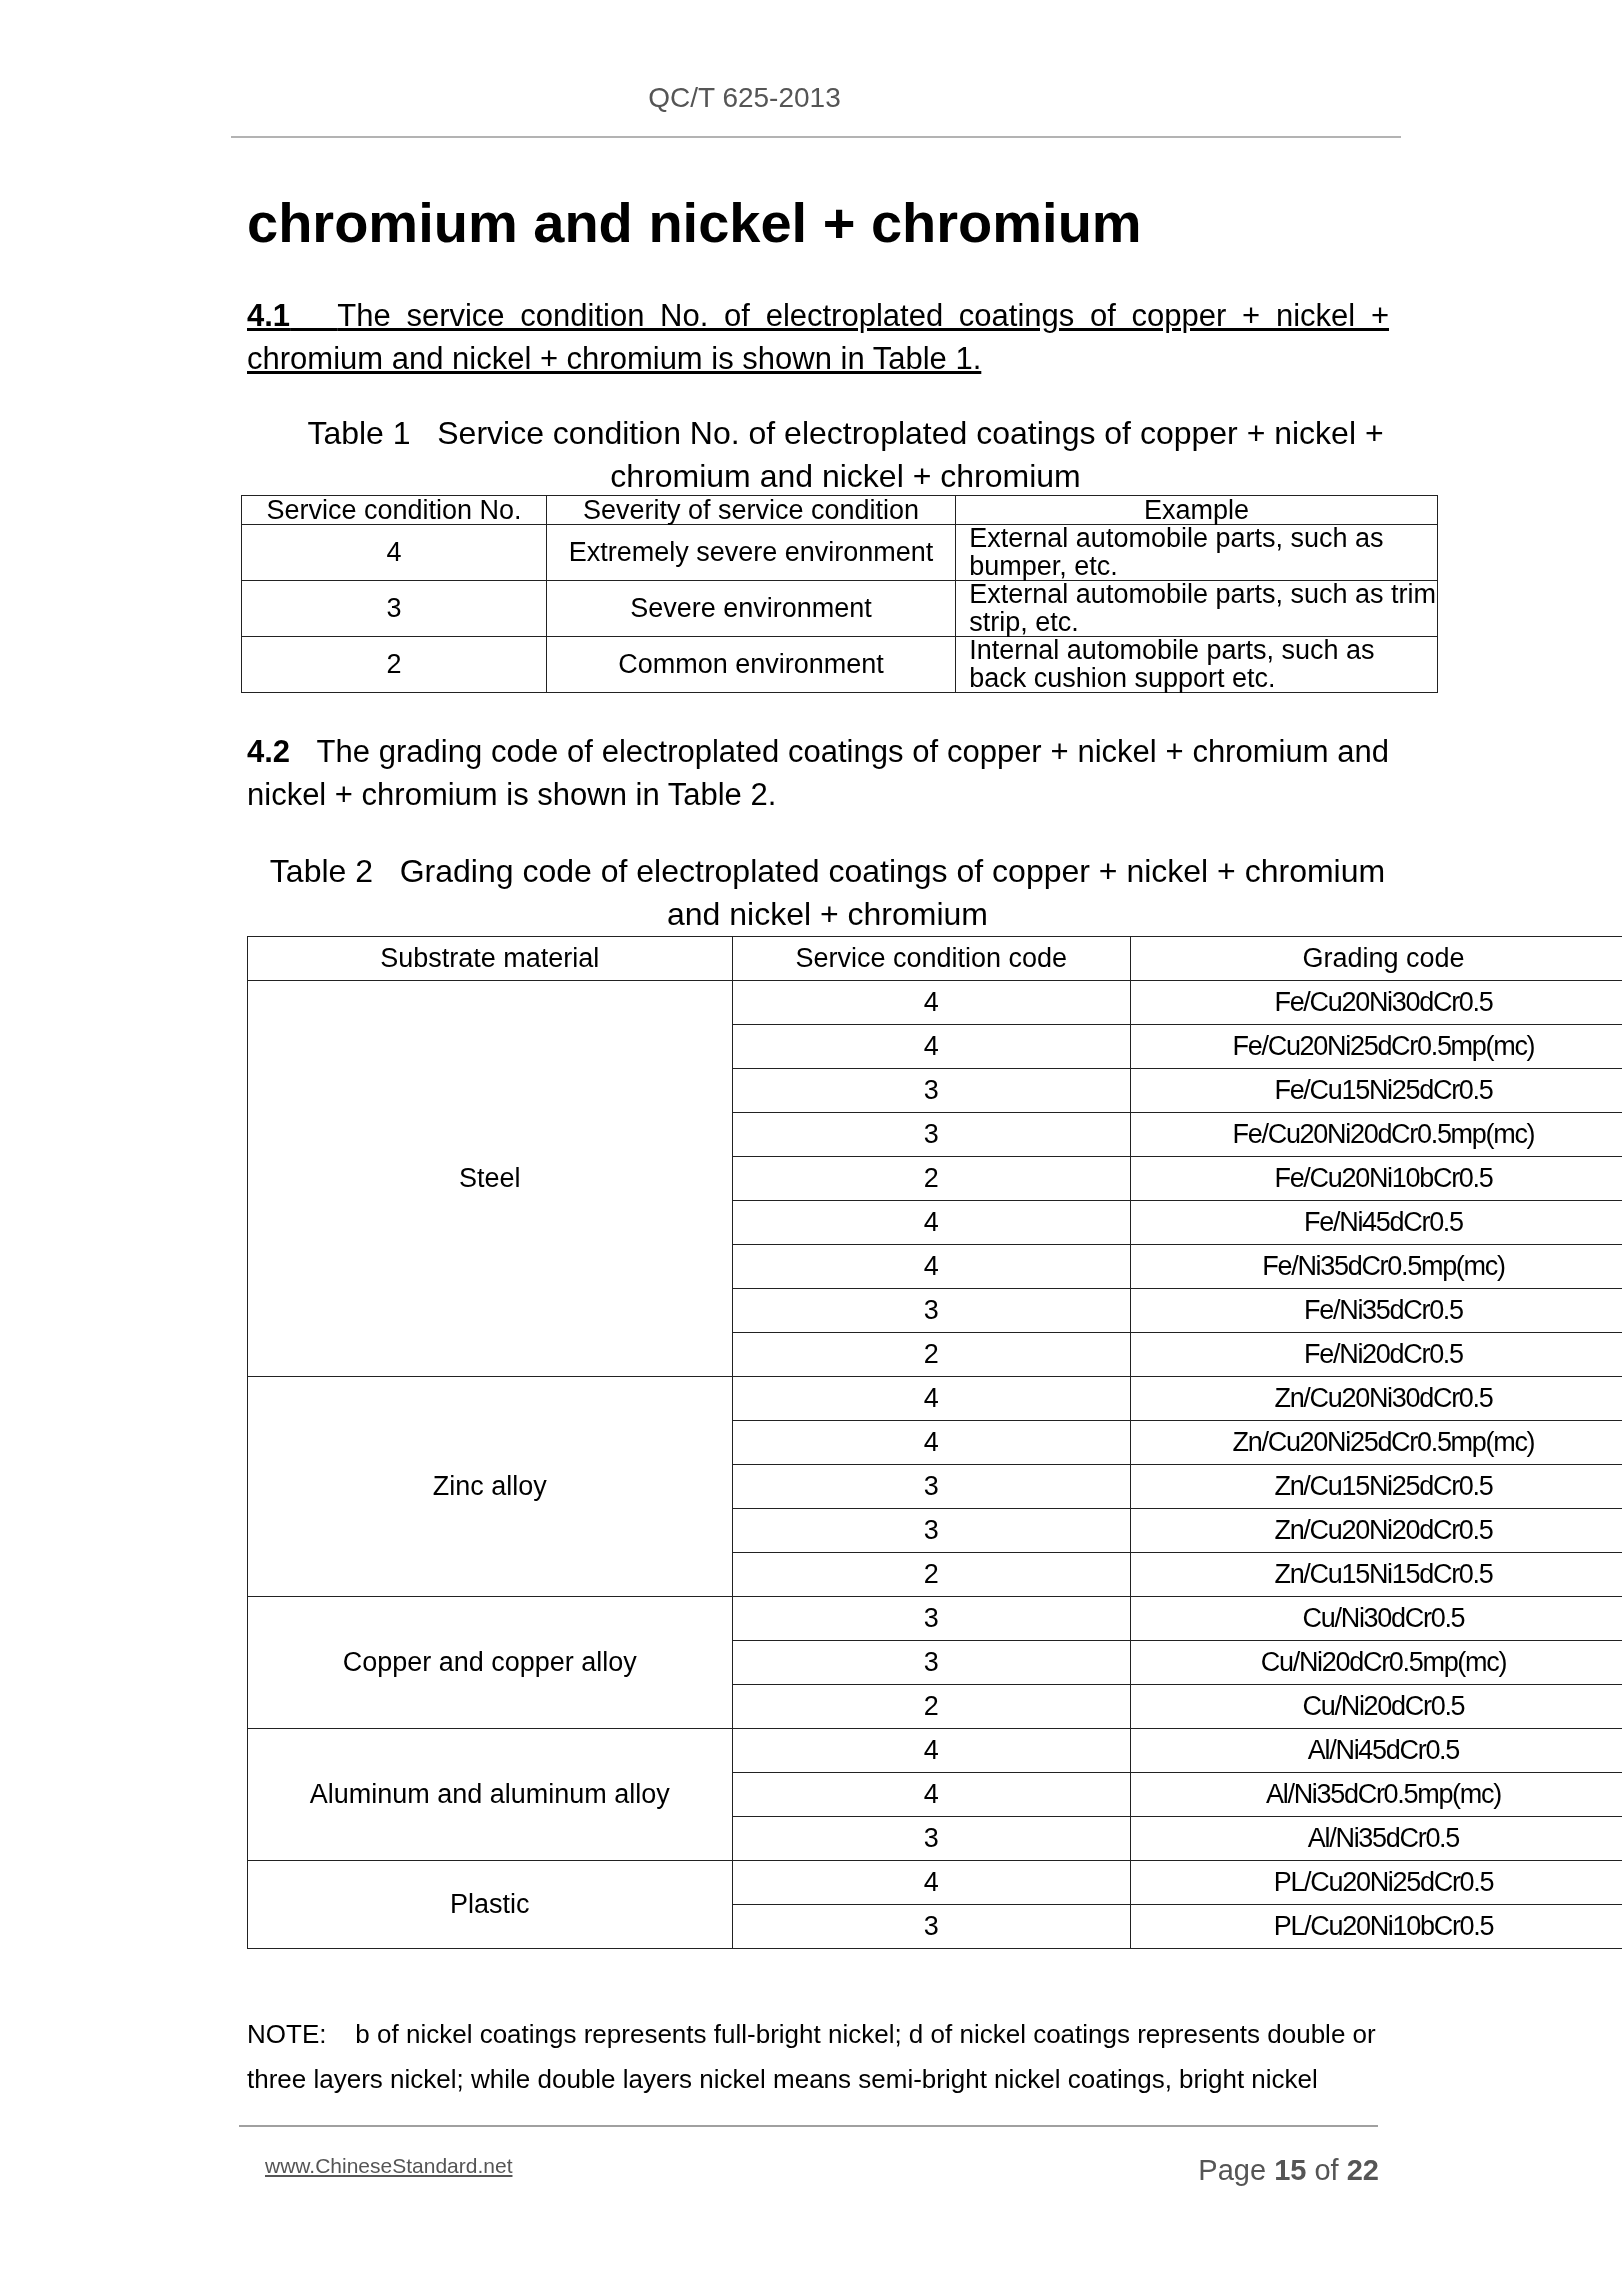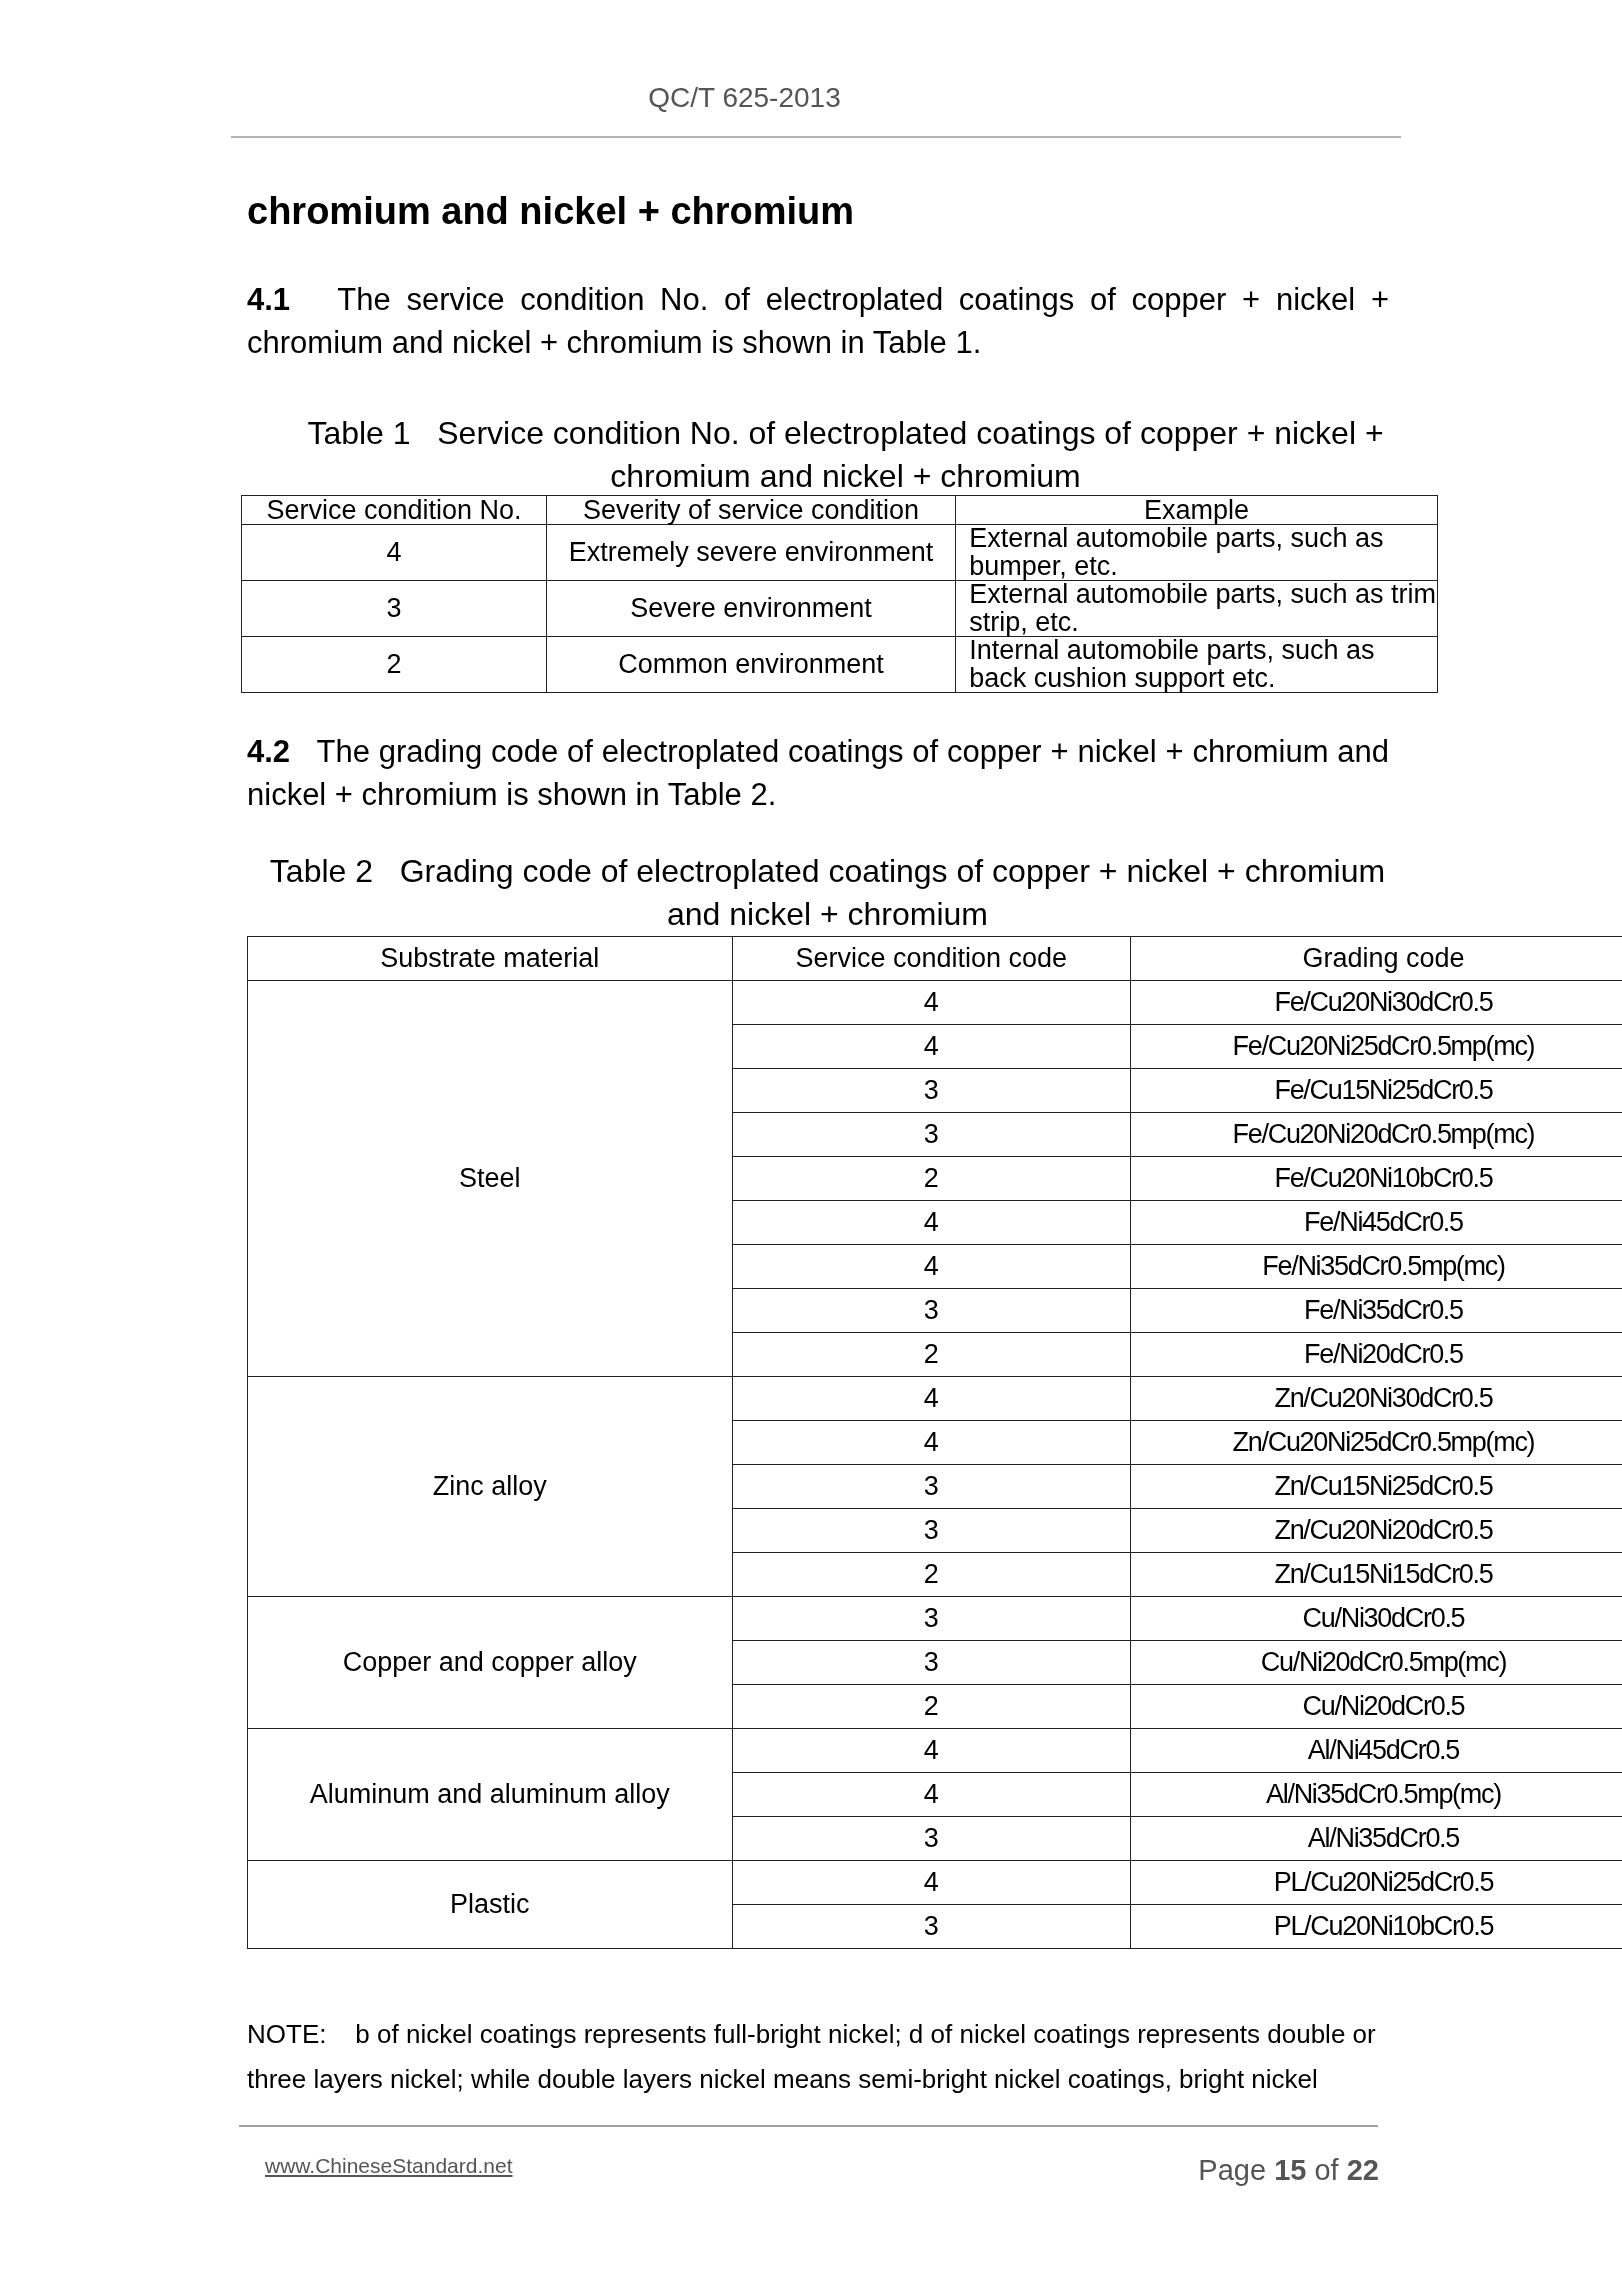--- a/index.html
+++ b/index.html
@@ -3,24 +3,24 @@
 <meta charset="utf-8">
 <style>
   html, body { margin: 0; padding: 0; background: #ffffff; }
   body { width: 1623px; height: 2295px; position: relative; overflow: hidden;
          font-family: "Liberation Sans", sans-serif; color: #000; }
   .abs { position: absolute; }
   #doc-header { left: 0; width: 1489px; top: 82px; text-align: center;
                 font-size: 28px; color: #555; }
   #header-rule { left: 231px; width: 1170px; top: 136px; height: 0;
                  border-top: 2.5px solid #b3b3b3; }
-  #section-heading { left: 247px; top: 190px; font-size: 38px; font-weight: bold; }
+  #section-heading { left: 247px; top: 190px; font-size: 56px; font-weight: bold; }
   .para { left: 247px; width: 1142px; font-size: 31px; line-height: 43px; text-align: justify; }
   .para b { font-weight: bold; }
-  #para-41 { top: 278px; }
+  #para-41 { top: 294px; text-decoration: underline; }
   #para-42 { top: 730px; }
   .tcap { left: 247px; width: 1159px; text-align: center; font-size: 32px;
           font-weight: normal; line-height: 43px; }
   #t1-caption { top: 412px; left: 247px; width: 1197px; }
   #t2-caption { top: 850px; left: 247px; width: 1161px; }
   table { border-collapse: collapse; position: absolute; }
   td, th { border: 1.7px solid #222; padding: 0; font-weight: normal; }
   #table1 { left: 241px; top: 495px; width: 1197px; font-size: 27px; }
   #table1 th { height: 28px; line-height: 28px; text-align: center; }
   #table1 td { height: 54px; }

